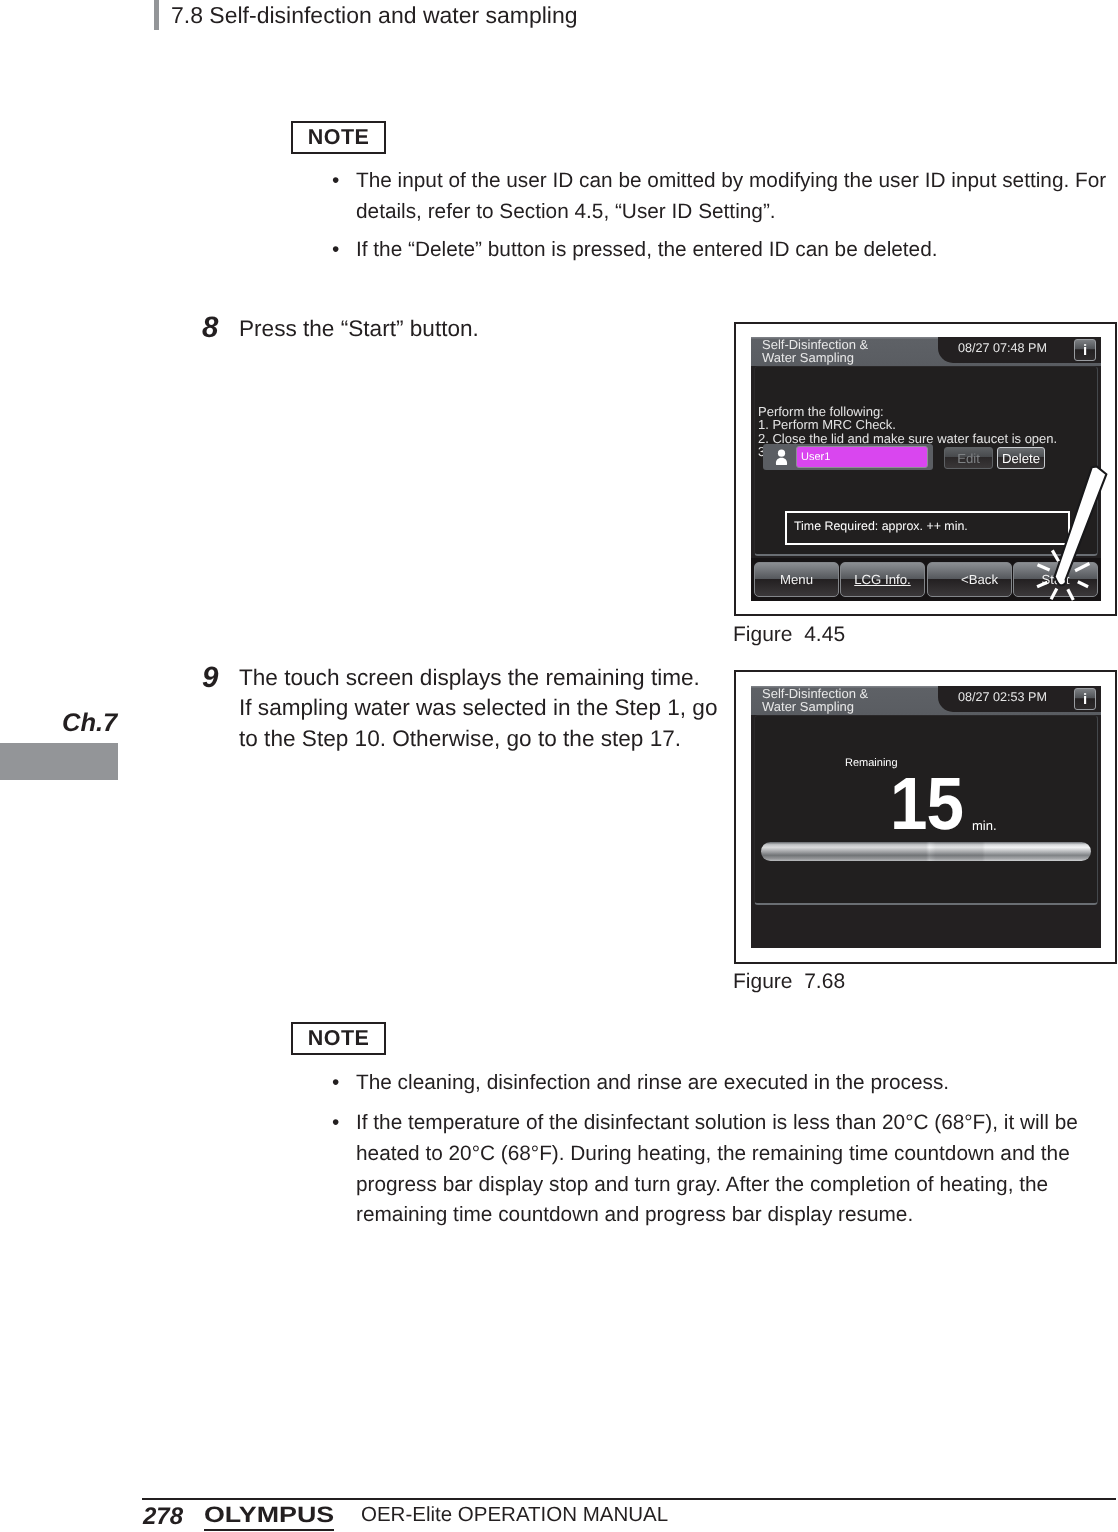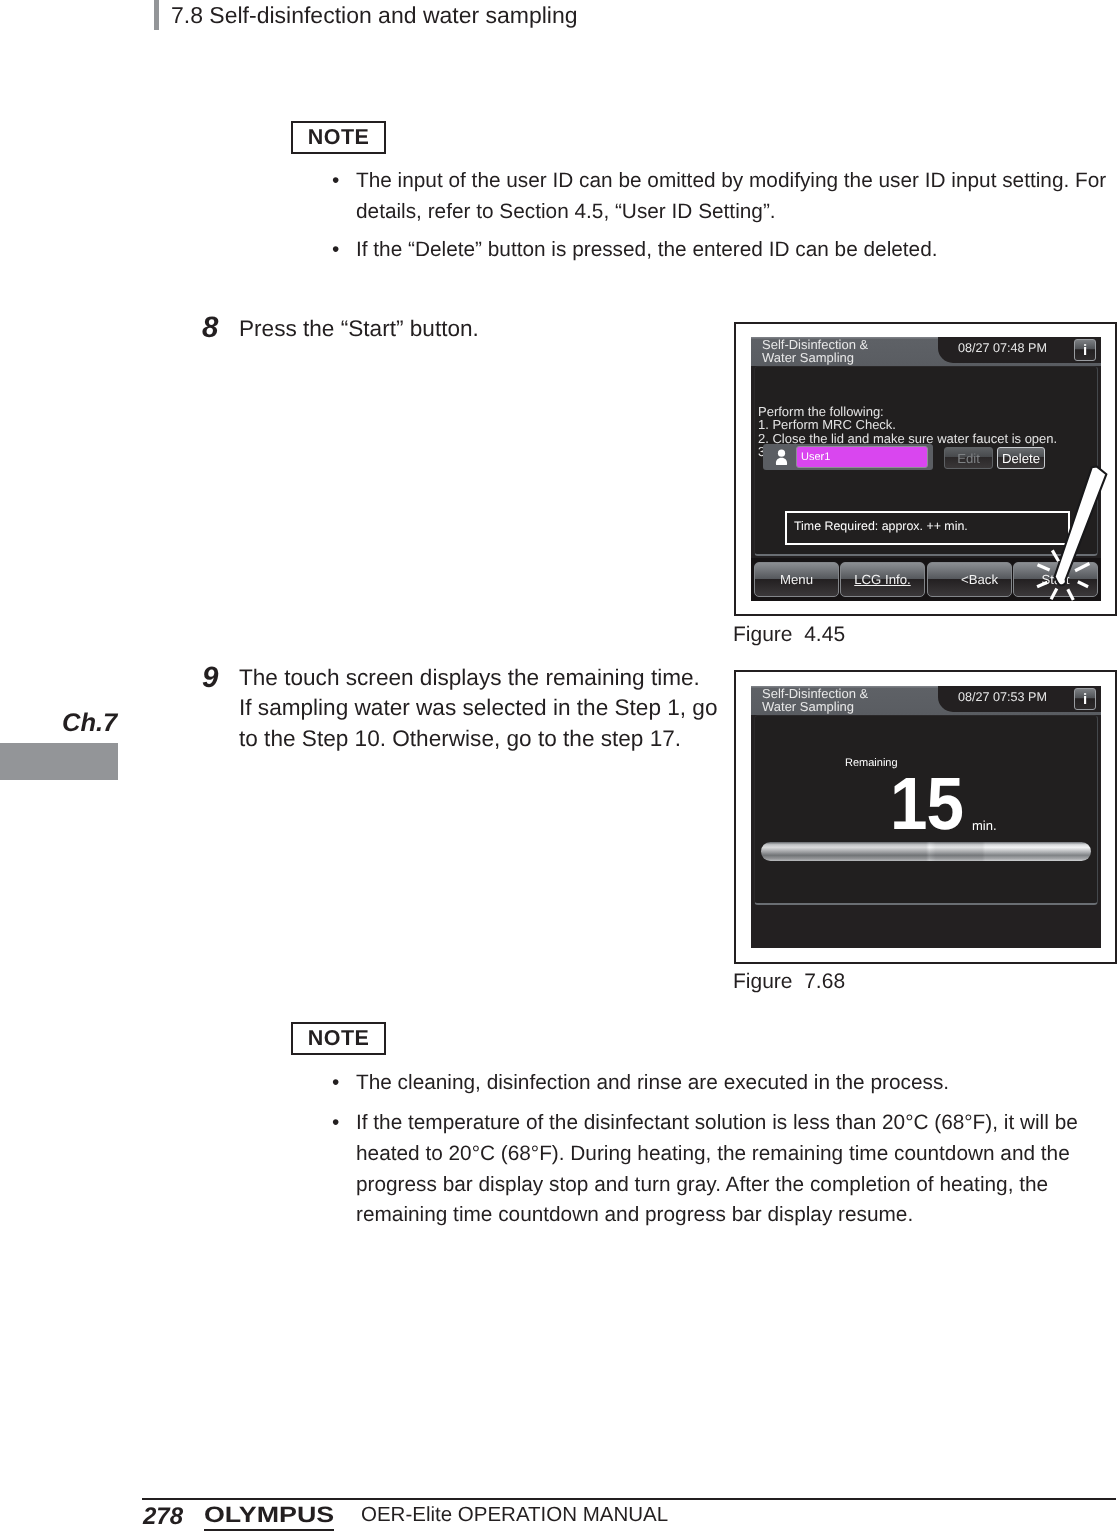--- a/index.html
+++ b/index.html
@@ -189,21 +189,21 @@
   <div class="fig-caption" style="left:733px;top:624px;">Figure  4.45</div>
 
   <div class="fig-frame" id="fig2" style="left:734px;top:670px;width:383px;height:294px;">
 
     <div class="screen" id="screen2" style="left:15px;top:14px;width:350px;height:262px;">
 
       <div class="sc-titlebar">
         <div class="tb-dark" style="width:163px;"></div>
       </div>
       <div class="sc-title"><span>Self-Disinfection &amp;</span><br><span>Water Sampling</span></div>
-      <div class="sc-datetime" style="left:207px;top:5px;">08/27 07:53 PM</div>
+      <div class="sc-datetime" style="left:207px;top:5px;">08/27 02:53 PM</div>
       <div class="sc-info" style="left:323px;top:2px;width:22px;height:22px;line-height:21px;font-size:15px;">i</div>
 
       <div class="sc-body" style="left:3px;top:29px;width:344px;height:190px;">
         <div class="sc-remaining" style="left:90px;top:41px;font-size:11px;line-height:13px;">Remaining</div>
         <div class="sc-remaining" style="left:135px;top:51px;font-size:74px;line-height:73px;font-weight:bold;letter-spacing:-1px;transform:scaleX(0.91);transform-origin:left top;">15</div>
         <div class="sc-remaining" style="left:217px;top:103px;font-size:13px;line-height:14px;">min.</div>
         <div class="sc-progress" style="left:6px;top:126px;width:330px;height:19px;">
           <div class="sc-progress-fill"></div>
         </div>
       </div>

